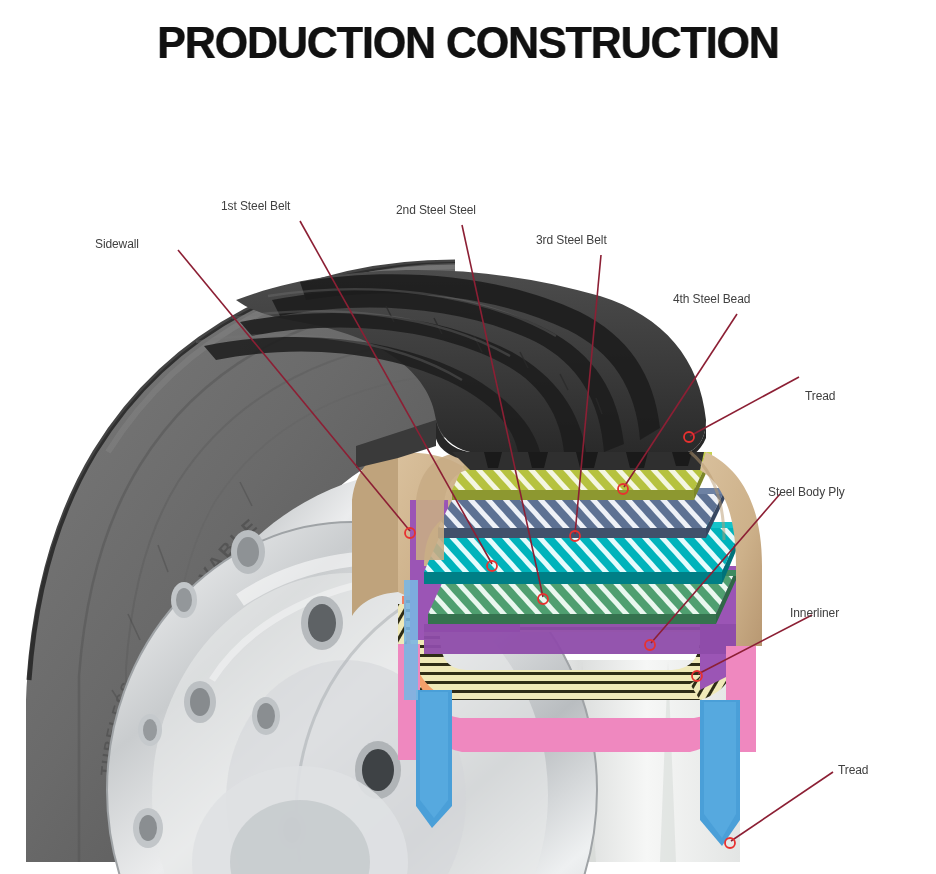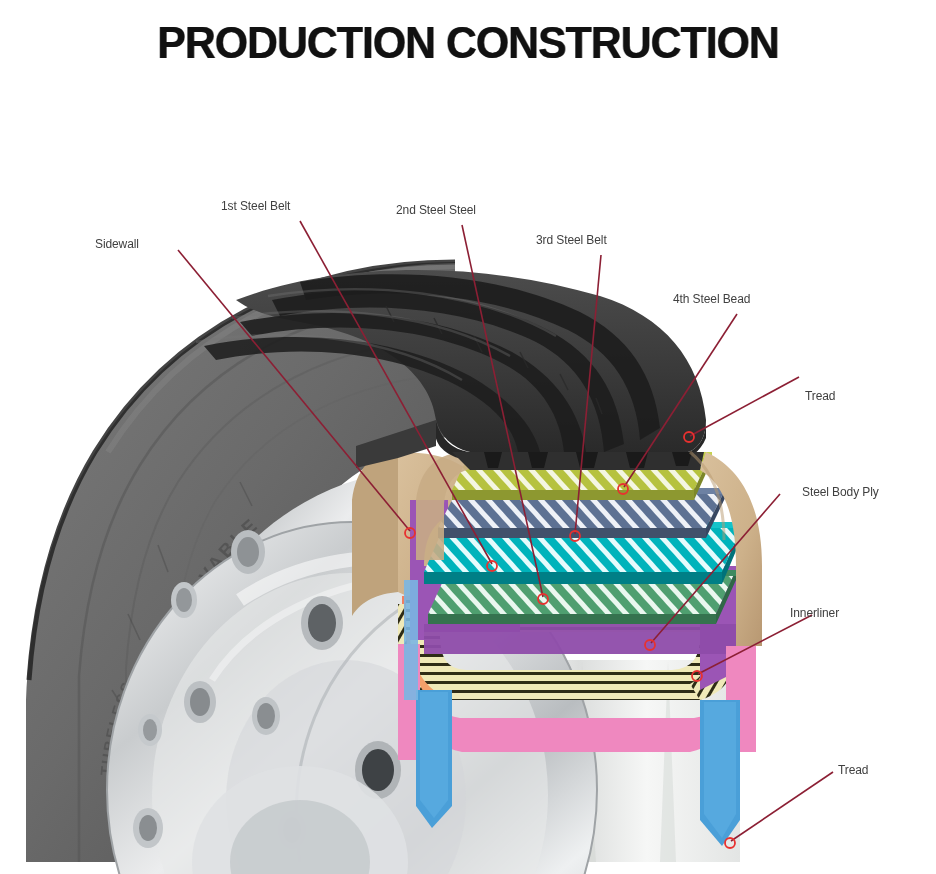--- a/index.html
+++ b/index.html
@@ -373,17 +373,17 @@
       <circle cx="730" cy="843" r="5" fill="none" stroke="#e8312f" stroke-width="1.8"></circle>
     </g>
   </svg>
 
   <div class="lbl" style="left:95px;  top:237px;">Sidewall</div>
   <div class="lbl" style="left:221px; top:199px;">1st Steel Belt</div>
   <div class="lbl" style="left:396px; top:203px;">2nd Steel Steel</div>
   <div class="lbl" style="left:536px; top:233px;">3rd Steel Belt</div>
   <div class="lbl" style="left:673px; top:292px;">4th Steel Bead</div>
   <div class="lbl" style="left:805px; top:389px;text-align:center;">Tread</div>
-  <div class="lbl" style="left:802px; top:485px;">Steel Body Ply</div>
+  <div class="lbl" style="left:768px; top:485px;">Steel Body Ply</div>
   <div class="lbl" style="left:790px; top:606px;">Innerliner</div>
   <div class="lbl" style="left:838px; top:763px;">Tread</div>
 
 </div>
 
 </body></html>

